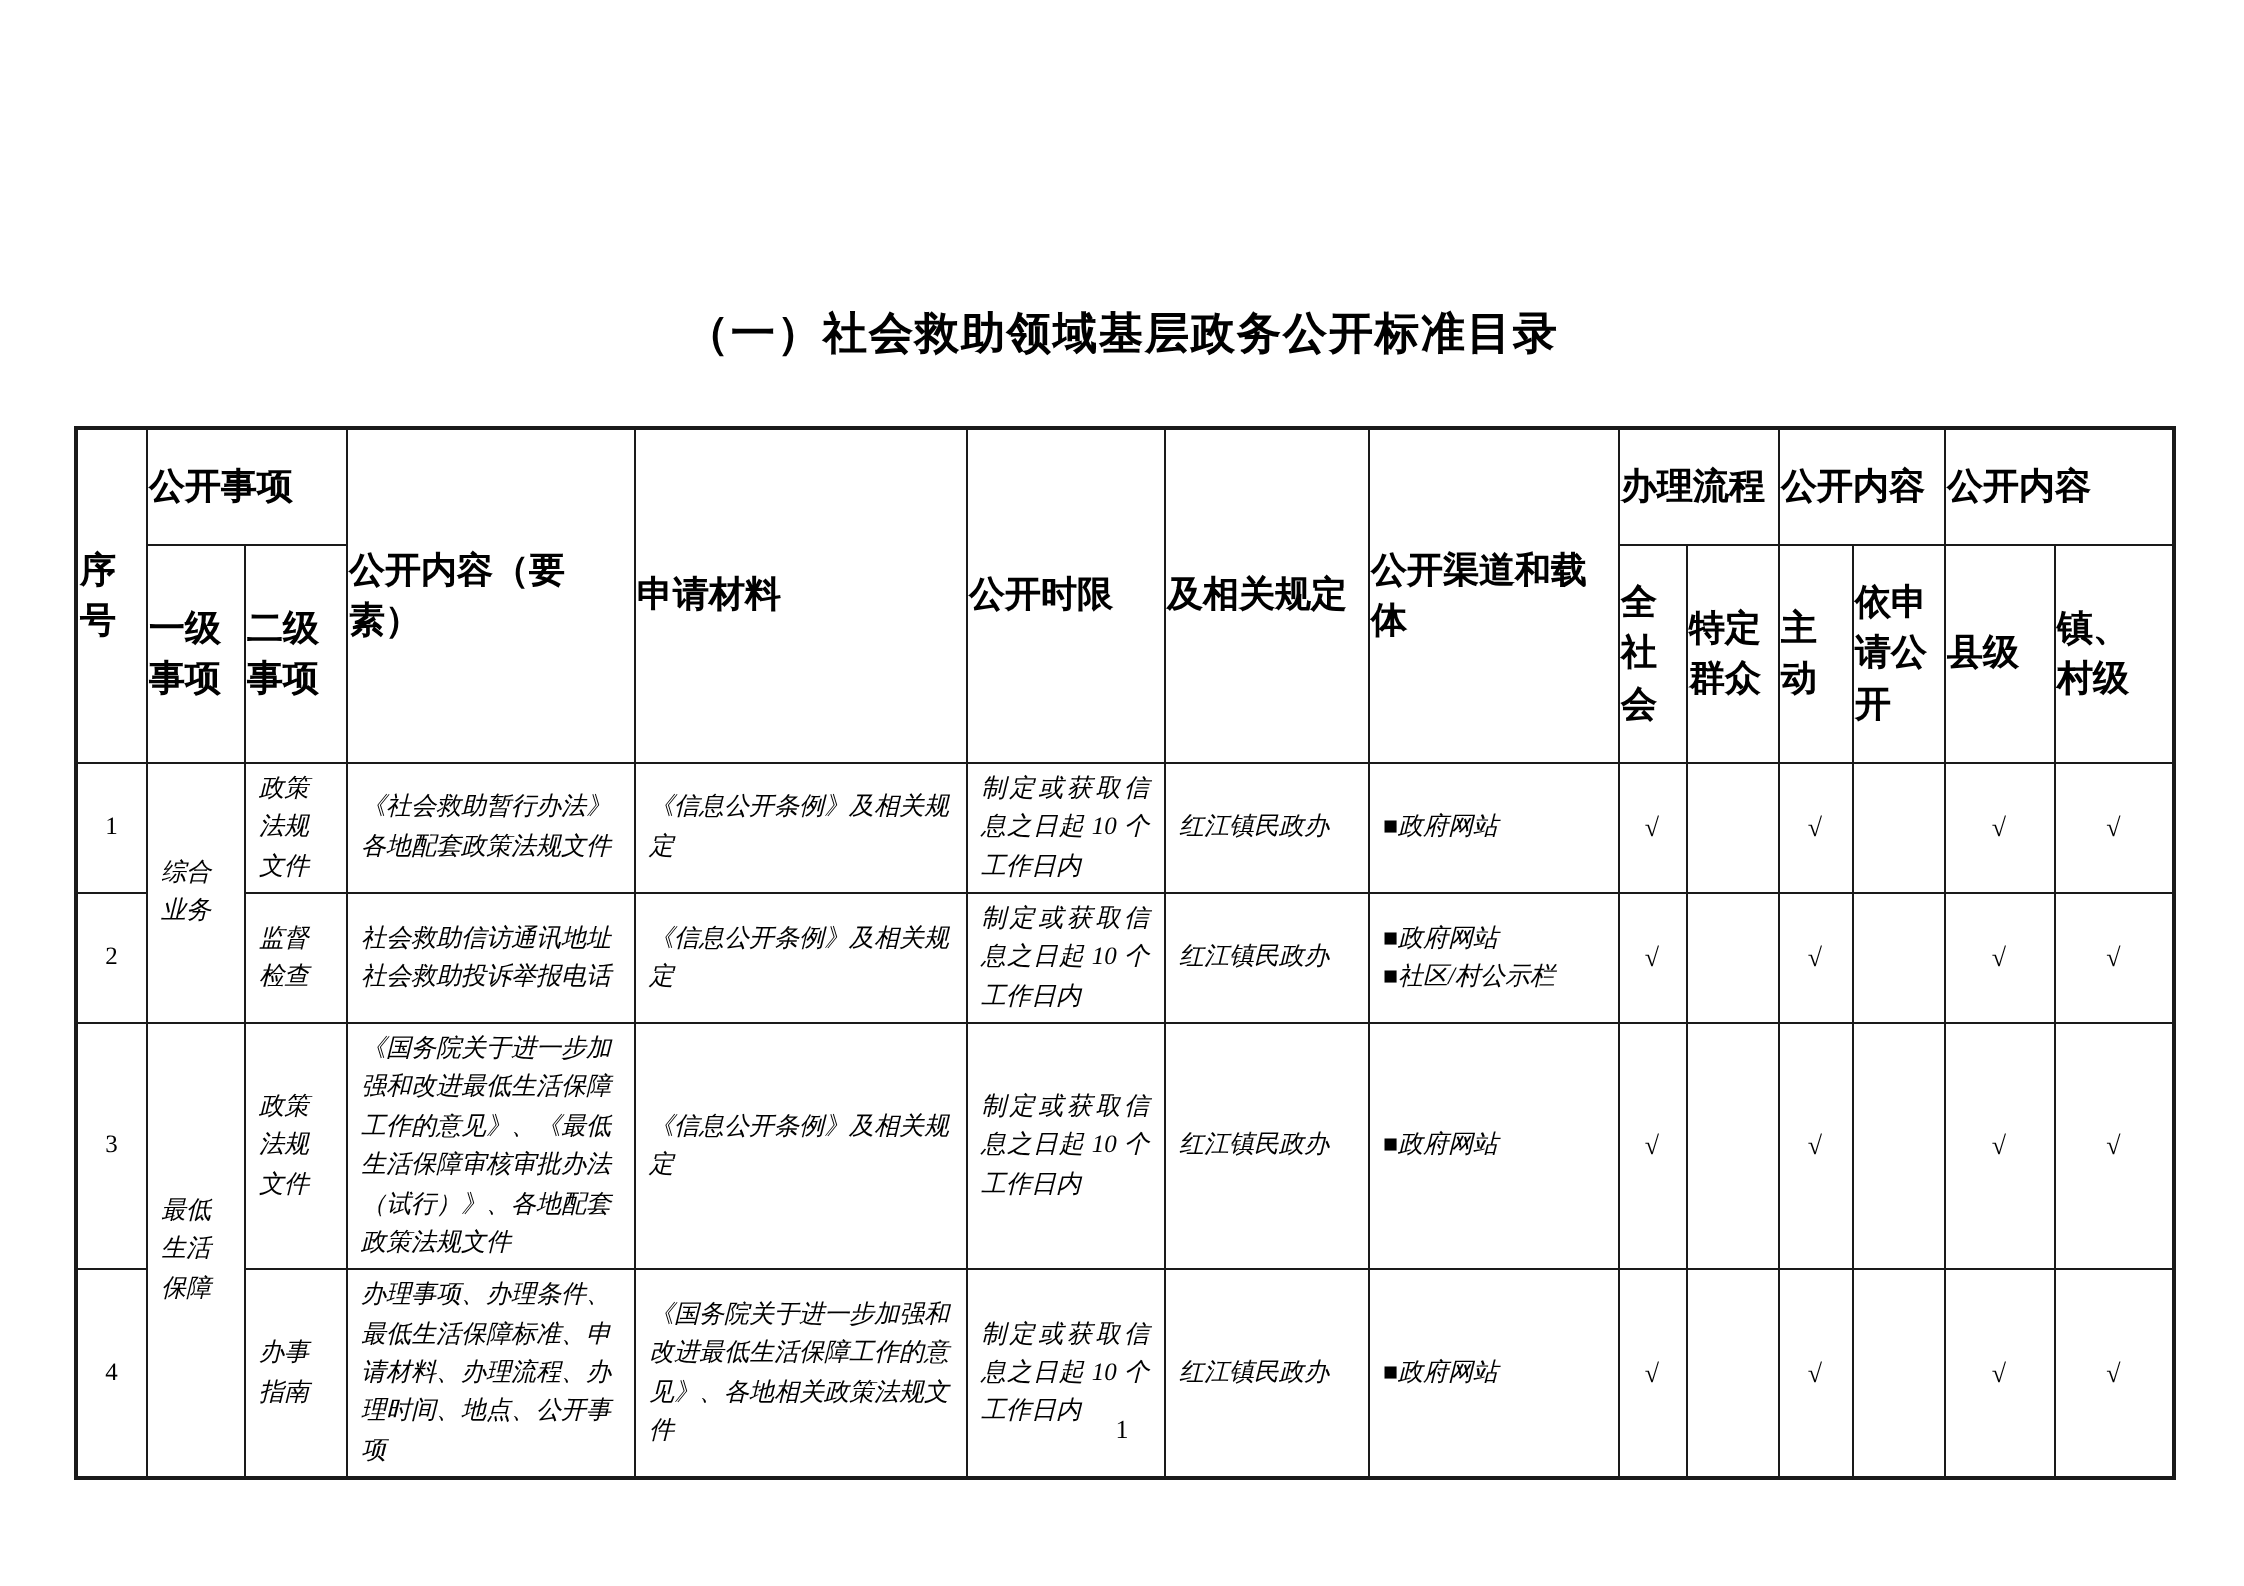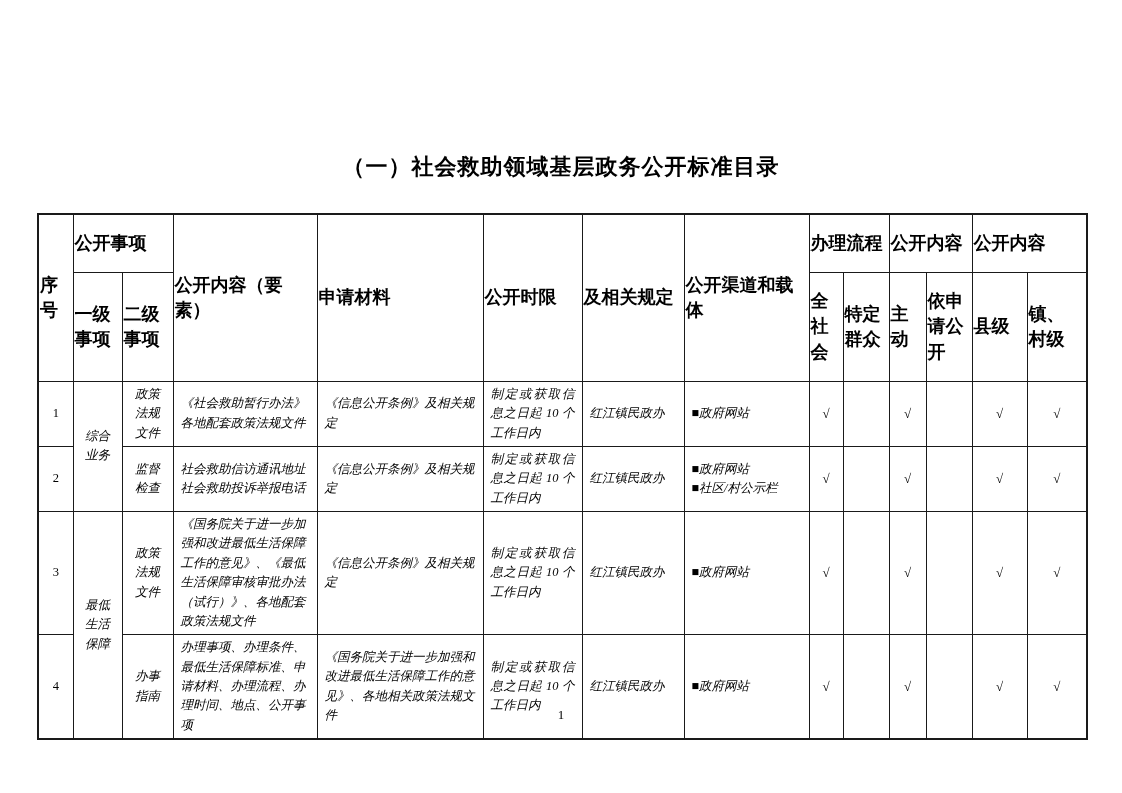--- a/index.html
+++ b/index.html
@@ -54,21 +54,20 @@
     line-height: 1.55;
     text-align: left;
     padding: 3px 7px;
   }
   .std-table td.c { 
     text-align: center;
     font-style: normal;
     padding: 3px 2px;
   }
   .std-table td.grp, .std-table td.lvl2 {
-    text-align: center;
   }
   .std-table td.time { text-align: justify; }
   .std-table td.chk { text-align: center; font-style: normal; font-size: 13px; }
   tr.hrow-a { height: 25px; }
   tr.hrow-b { height: 62px; }
   tr.r1 { height: 63px; }
   tr.r2 { height: 65px; }
   tr.r3 { height: 120px; }
   tr.r4 { height: 87px; }
   .page-number {

